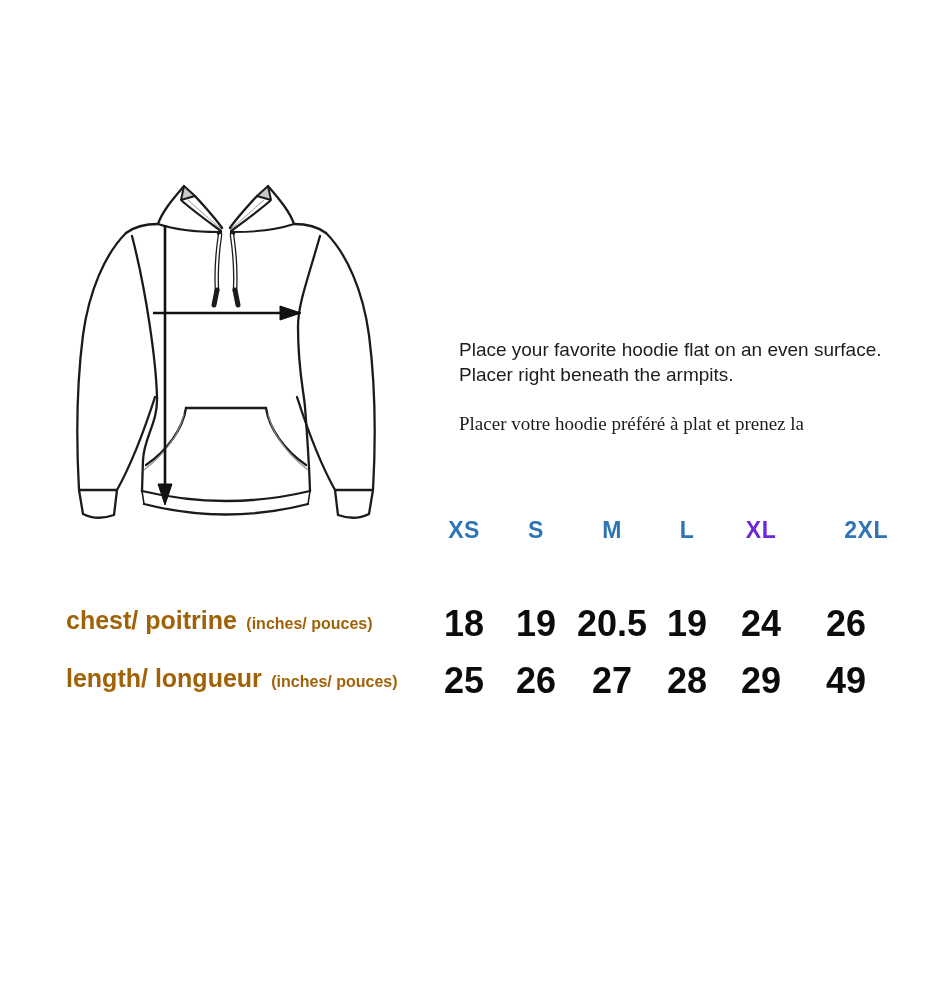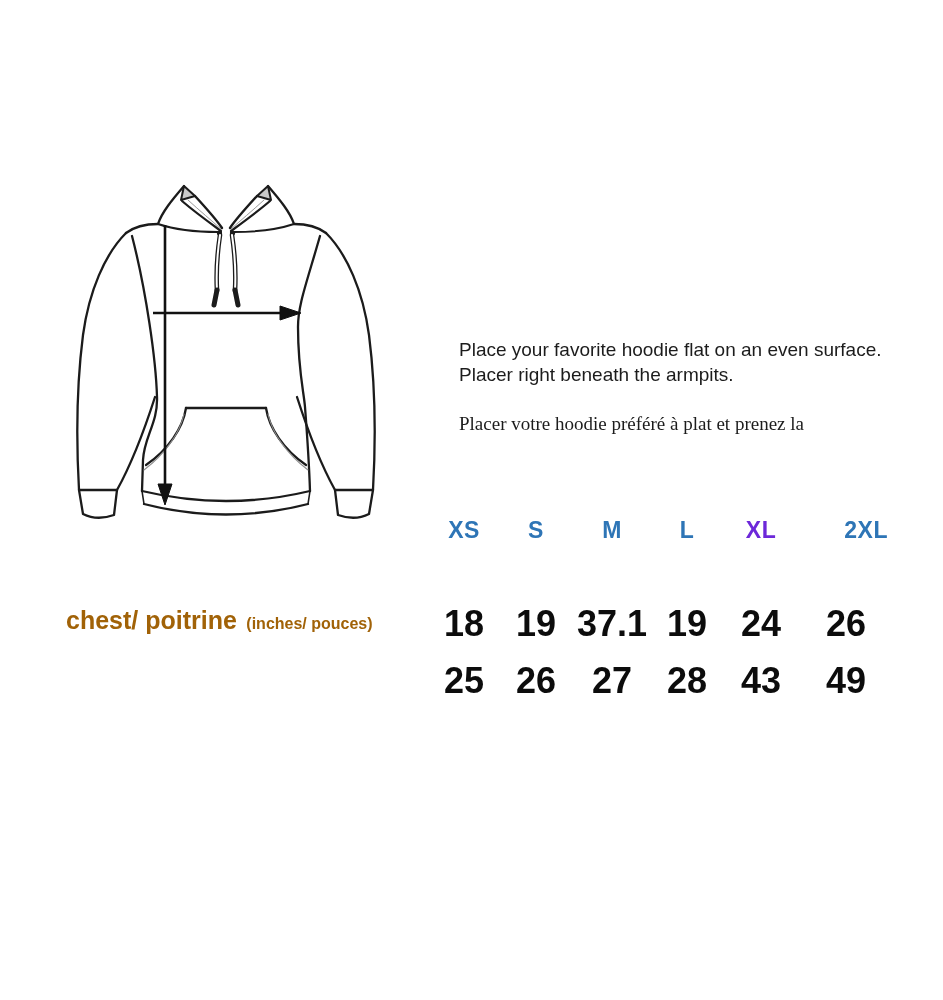--- a/index.html
+++ b/index.html
@@ -133,28 +133,32 @@
     <span class="cell hdr col5" style="color: rgb(46, 117, 182); text-align: right;">2XL</span>
   </div>
 
   <div class="trow row-chest">
     <span class="rowlabel">
       <span class="label-main">chest/ poitrine</span>
       <span class="label-unit">(inches/ pouces)</span>
     </span>
     <span class="cell val col0">18</span>
     <span class="cell val col1">19</span>
-    <span class="cell val col2">37.1</span>
+    <span class="cell val col2">20.5</span>
     <span class="cell val col3">19</span>
     <span class="cell val col4">24</span>
     <span class="cell val col5">26</span>
   </div>
 
   <div class="trow row-length">
+    <span class="rowlabel">
+      <span class="label-main">length/ longueur</span>
+      <span class="label-unit">(inches/ pouces)</span>
+    </span>
     <span class="cell val col0">25</span>
     <span class="cell val col1">26</span>
     <span class="cell val col2">27</span>
     <span class="cell val col3">28</span>
-    <span class="cell val col4">43</span>
+    <span class="cell val col4">29</span>
     <span class="cell val col5">49</span>
   </div>
 
 </div>
 
 </body></html>

